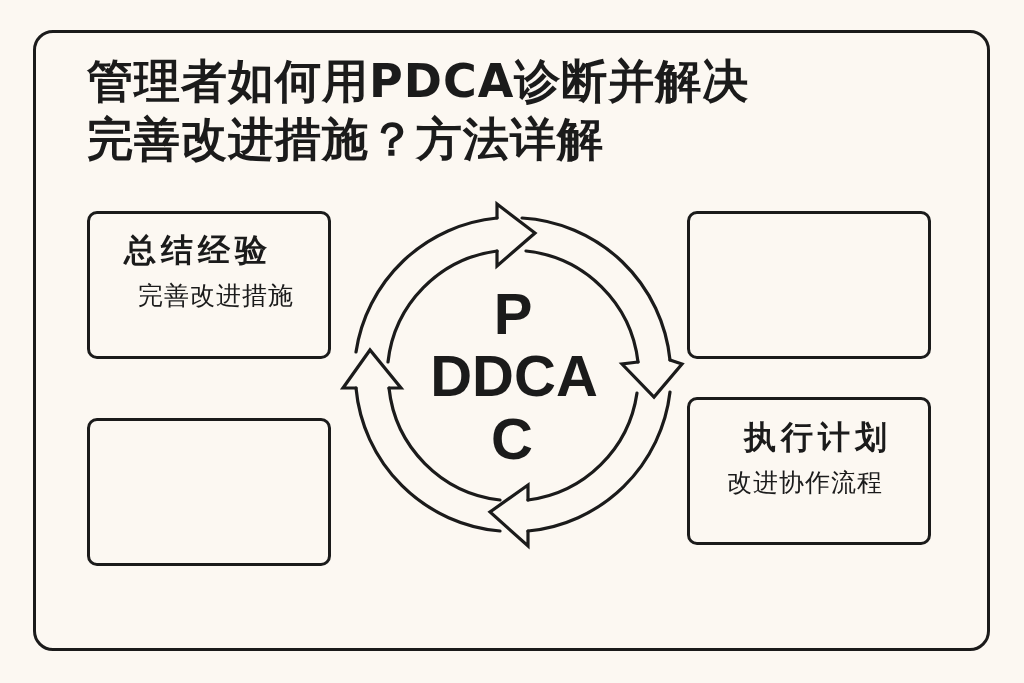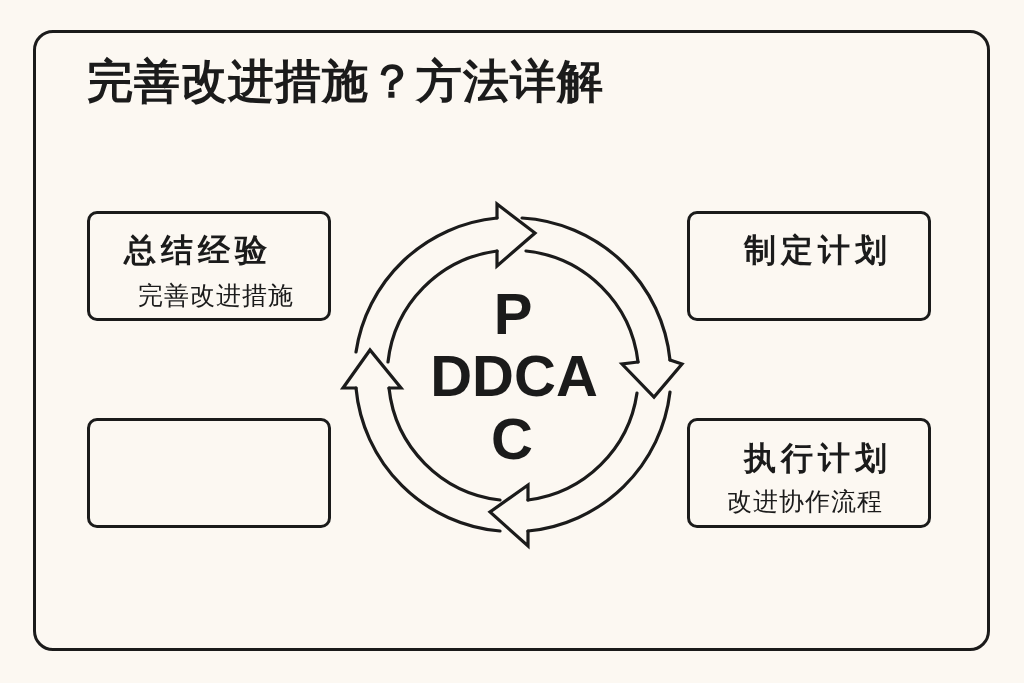--- a/index.html
+++ b/index.html
@@ -16,63 +16,63 @@
       border: 3px solid #1b1b1b; border-radius: 20px;
       box-sizing: content-box;
     }
     .title {
       position: absolute; left: 87px; top: 52px;
       font-weight: bold; font-size: 46px; line-height: 58px;
       letter-spacing: 1px; margin: 0;
     }
     .title .line { display: block; }
     .card {
-      position: absolute; width: 244px; height: 110px;
+      position: absolute; width: 244px; height: 148px;
       border: 3px solid #1b1b1b; border-radius: 10px;
       box-sizing: border-box; background: #fcf8f2;
     }
     .card .head {
       position: absolute; font-weight: bold; font-size: 32px; line-height: 38px;
       letter-spacing: 5px; white-space: nowrap;
     }
     .card .sub {
       position: absolute; font-size: 25px; line-height: 30px;
       letter-spacing: 1px; white-space: nowrap; margin-left: 15px;
     }
     #card-act { left: 87px; top: 211px; }
     #card-act .head { left: 34px; top: 17px; }
     #card-act .sub  { left: 33px; top: 67px; }
     #card-plan { left: 687px; top: 211px; }
     #card-plan .head { left: 54px; top: 17px; }
     #card-plan .sub  { left: 22px; top: 67px; }
     #card-check { left: 87px; top: 418px; }
     #card-check .head { left: 34px; top: 18px; }
     #card-check .sub  { left: 33px; top: 68px; }
-    #card-do { left: 687px; top: 418px; padding-left: 48px; }
+    #card-do { left: 687px; top: 397px; padding-left: 48px; }
     #card-do .head { left: 54px; top: 18px; }
-    #card-do .sub  { left: 22px; top: 68px; font-family: Liberation Mono, monospace; }
+    #card-do .sub  { left: 22px; top: 68px; }
     .cycle { position: absolute; left: 0; top: 0; width: 1024px; height: 683px; pointer-events: none; }
     .cycle text { font-family: "Liberation Sans", "DejaVu Sans", sans-serif; font-weight: bold; fill: #1b1b1b; }
   </style>
 </head>
 <body>
 
 <div class="frame"></div>
 
 <h1 class="title">
+  <span class="line">管理者如何用PDCA诊断并解决</span>
   <span class="line">完善改进措施？方法详解</span>
 </h1>
 
 <div class="card" id="card-act">
   <div class="head">总结经验</div>
   <div class="sub">完善改进措施</div>
 </div>
 
 <div class="card" id="card-plan">
-  <div class="head">制定计划</div>
 </div>
 
 <div class="card" id="card-check">
 </div>
 
 <div class="card" id="card-do">
   <div class="head">执行计划</div>
   <div class="sub">改进协作流程</div>
 </div>
 

